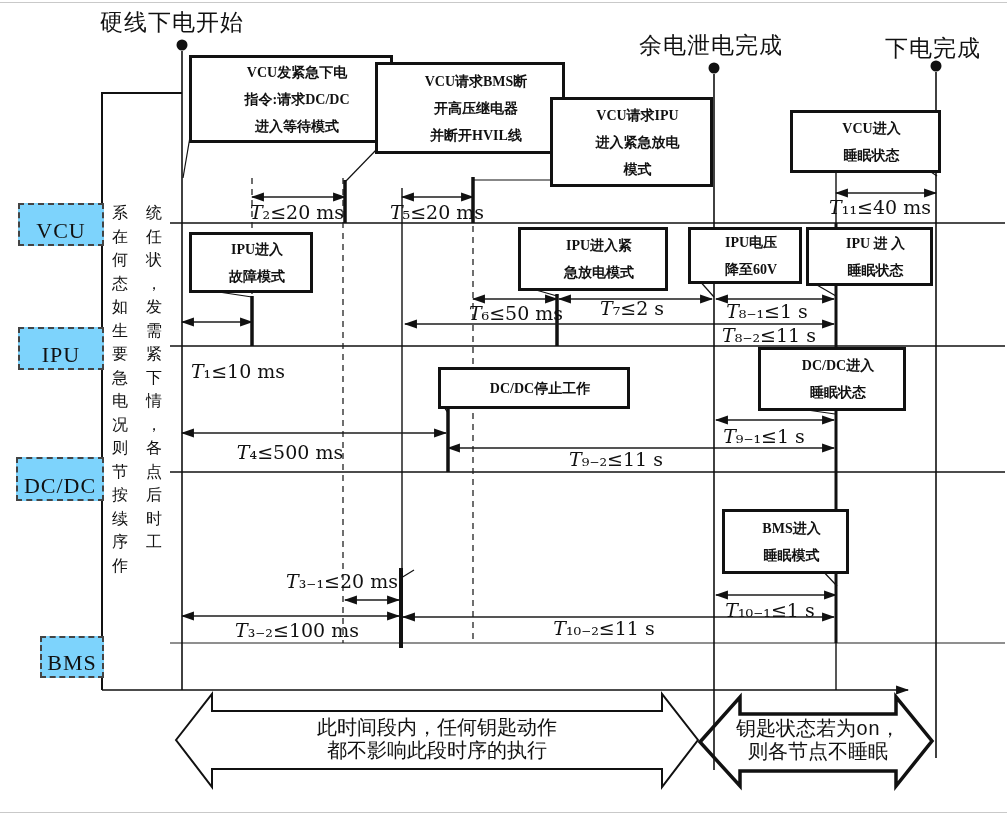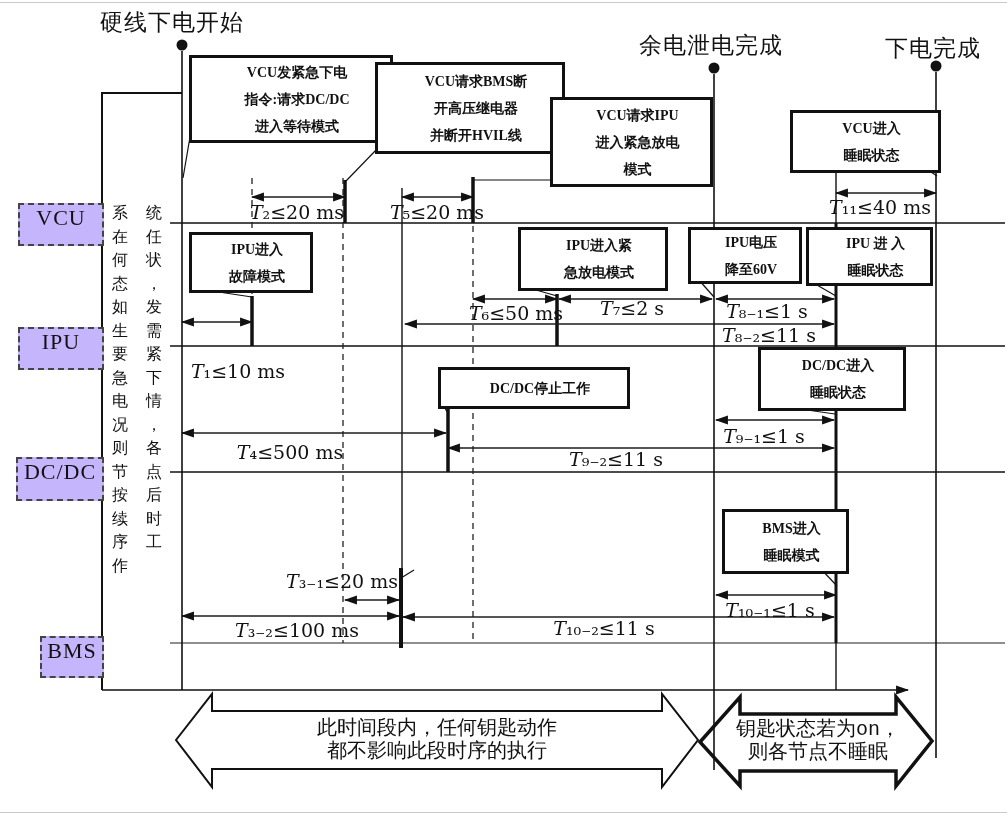--- a/index.html
+++ b/index.html
@@ -11,22 +11,22 @@
   .top-label{
     position:absolute;font-size:23px;font-weight:normal;white-space:nowrap;
     letter-spacing:1px;color:#111;
   }
   .callout{
     position:absolute;border:3px solid #111;background:#fff;
     display:flex;flex-direction:column;justify-content:center;align-items:center;
     font-size:14px;font-weight:bold;line-height:27px;text-align:center;white-space:nowrap;padding-left:12px;
   }
   .row-label{
-    position:absolute;border:2px dashed #444;background:#c4b5fd;
-    display:flex;align-items:flex-start;justify-content:center;
+    position:absolute;border:2px dashed #444;background:#7dd3fc;
+    display:flex;align-items:flex-end;justify-content:center;
     font-size:22px;color:#111;letter-spacing:1px;
   }
   .side-note{
     position:absolute;left:112px;top:201px;width:54px;
     font-size:16px;line-height:23.5px;letter-spacing:4px;
     word-break:break-all;text-align:justify;color:#111;
   }
   .tlabel{
     position:absolute;transform:translate(-50%,-50%);white-space:nowrap;
     font-family:"DejaVu Serif","Liberation Serif",serif;font-size:19px;color:#111;

